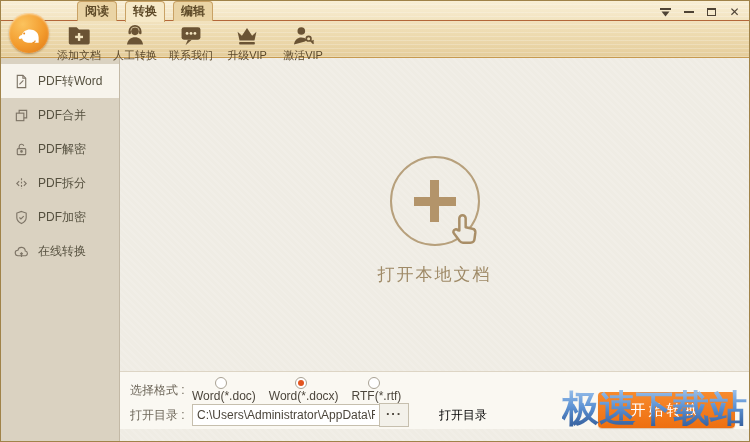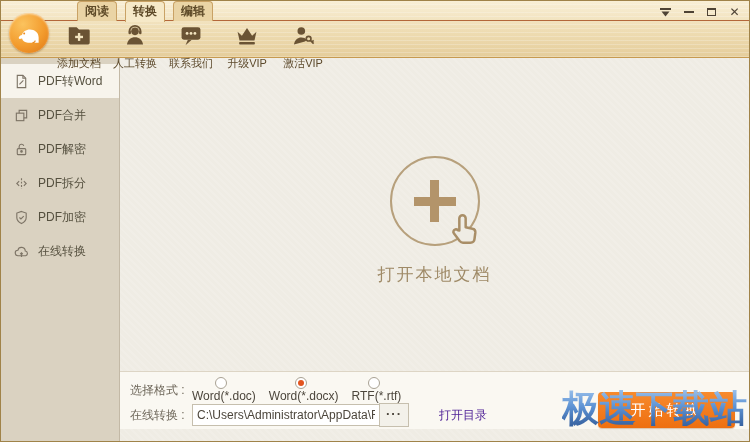--- a/index.html
+++ b/index.html
@@ -22,21 +22,21 @@
     font-size:12px;font-weight:bold;color:#5e4a28;background:#ead4a5;
     border:1px solid #c9a265;border-bottom:none;border-radius:4px 4px 0 0;cursor:pointer;}
   .tab.active{background:#f6e9c8;height:21px;}
   .win-controls{position:absolute;top:5px;right:8px;display:flex;gap:10px;align-items:center;z-index:3;}
   .win-controls>span{display:inline-flex;align-items:center;justify-content:center;width:13px;height:12px;
     color:#4e4335;cursor:pointer;}
   .wc-min i{display:block;width:10px;height:2px;background:#4e4335;}
   .wc-max i{display:block;width:9px;height:8px;border:1px solid #4e4335;border-top:2px solid #4e4335;}
   .wc-close{font-size:12px;font-weight:bold;}
   .toolbar{position:absolute;left:52px;top:21px;display:flex;gap:4px;z-index:2;}
-  .tool-btn{width:52px;display:flex;flex-direction:column;align-items:center;cursor:pointer;padding-top:2px;gap:8px;}
+  .tool-btn{width:52px;display:flex;flex-direction:column;align-items:center;cursor:pointer;padding-top:2px;}
   .tool-icon{height:22px;display:flex;align-items:flex-end;}
   .tool-label{font-size:11px;color:#5d4a2c;margin-top:2px;white-space:nowrap;}
 
   
   .body{display:flex;height:calc(100% - 57px);}
   .sidebar{width:119px;background:#dad2c1;border-right:1px solid #c3b9a6;padding-top:6px;}
   .side-item{height:34px;display:flex;align-items:center;gap:9px;padding-left:13px;
     font-size:12px;color:#55503f;cursor:pointer;}
   .side-item.active{background:#f7f4ec;}
   .side-icon{display:flex;align-items:center;}
@@ -60,21 +60,21 @@
   .radio-item{display:flex;align-items:center;margin-right:13px;font-size:12px;color:#4c463c;cursor:pointer;flex-direction:column;}
   .radio-circle{width:12px;height:12px;border:1px solid #a9a294;border-radius:50%;background:#fff;
     margin-right:5px;position:relative;flex:none;}
   .radio-item.active .radio-circle::after{content:"";position:absolute;left:2px;top:2px;width:6px;height:6px;
     border-radius:50%;background:#e2541f;}
   .path-input{width:188px;height:22px;border:1px solid #c6bfae;background:#fff;color:#4c463c;
     font-size:12px;padding:0 4px;outline:none;}
   .browse-btn{width:30px;height:24px;border:1px solid #c6bfae;background:#f3f1ea;color:#4c463c;
     font-size:13px;font-weight:bold;letter-spacing:1px;line-height:20px;text-align:center;
     margin-left:-1px;cursor:pointer;}
-  .open-dir{margin-left:30px;font-size:12px;color:#4c1d95;cursor:pointer;}
+  .open-dir{margin-left:30px;font-size:12px;color:#000000;cursor:pointer;}
 
   .convert-btn{position:absolute;left:478px;top:334px;width:137px;height:36px;border:none;border-radius:4px;
     background:linear-gradient(#f78a2d,#ee6f10);color:#fff;font-size:15px;letter-spacing:3px;cursor:pointer;
     box-shadow:0 1px 1px rgba(150,70,0,.3);}
   .watermark{position:absolute;left:442px;top:326px;font-size:37px;font-weight:bold;letter-spacing:0;
     background:linear-gradient(180deg,#9ec3ec 8%,#5e93d4 45%,#36619f 85%);
     -webkit-background-clip:text;background-clip:text;color:transparent;z-index:9;pointer-events:none;
     white-space:nowrap;}
 </style>
 </head>
@@ -256,21 +256,21 @@
           <span class="radio-item active">
             <span class="radio-circle"></span>
             <span>Word(*.docx)</span>
           </span>
           <span class="radio-item">
             <span class="radio-circle"></span>
             <span>RTF(*.rtf)</span>
           </span>
         </div>
         <div class="row">
-          <span class="row-label">在线转换 :</span>
+          <span class="row-label">打开目录 :</span>
           <input class="path-input" type="text" value="C:\Users\Administrator\AppData\Roaming" style="">
           <span class="browse-btn">···</span>
           <span class="open-dir">打开目录</span>
         </div>
       </div>
 
       <button class="convert-btn">开始转换</button>
       <div class="watermark">极速下载站</div>
 
     </div>

